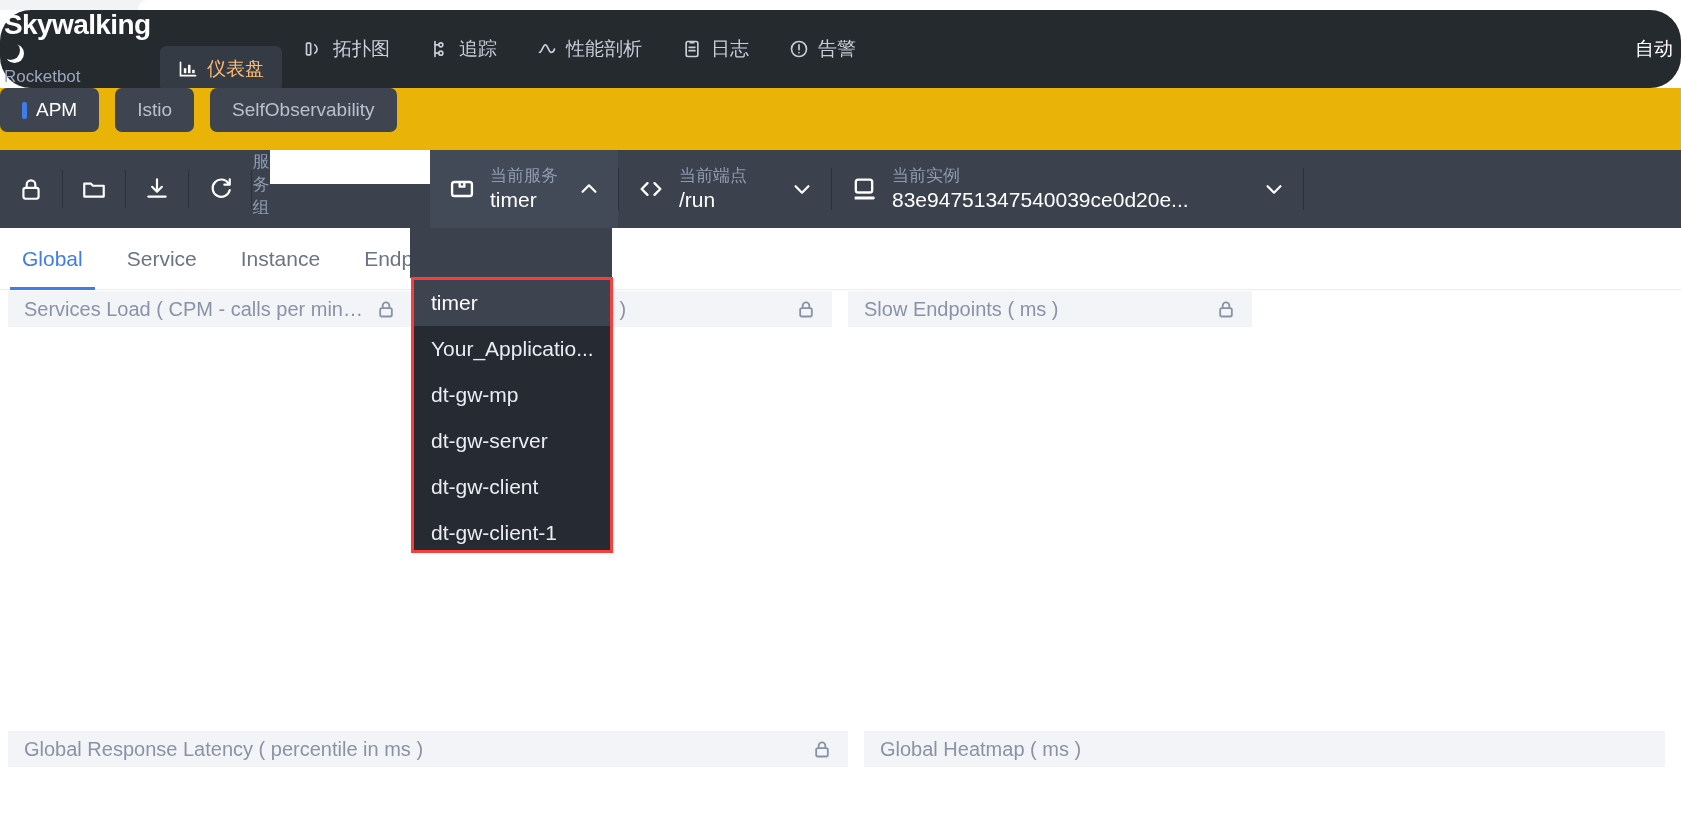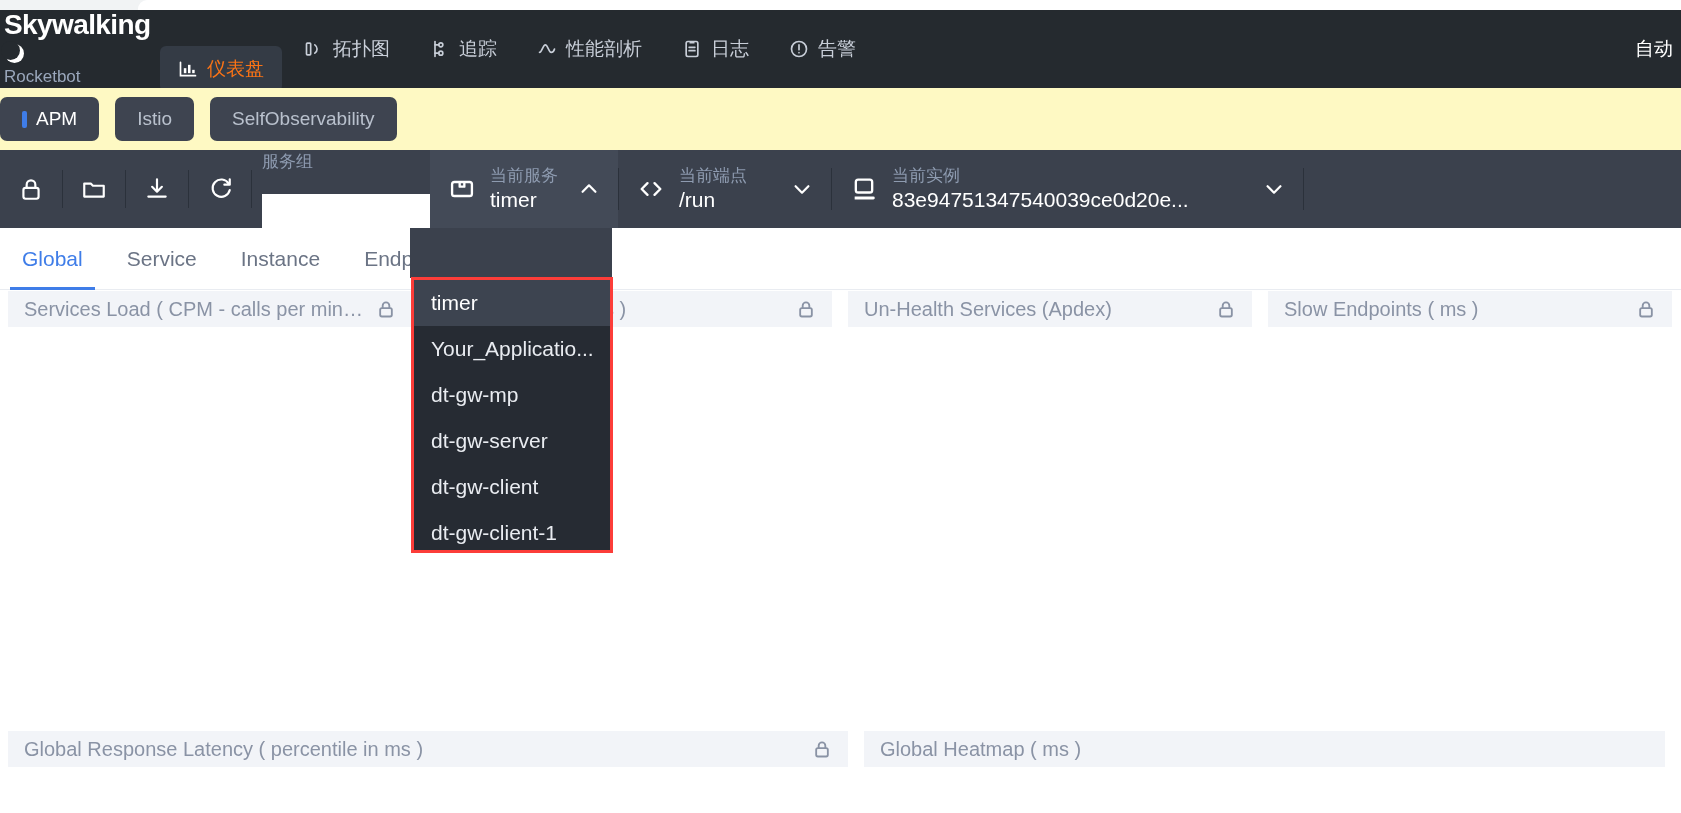--- a/index.html
+++ b/index.html
@@ -17,21 +17,21 @@
   }
   #browser-tab-nub {
     position: absolute; top: 0; left: 138px; width: 1543px; height: 10px;
     background: #ffffff; border-top-left-radius: 9px;
   }
 
   
   #topbar {
     position: absolute; top: 10px; left: 0; width: 1681px; height: 78px;
     background: #252a2f;
-    display: flex; align-items: center;
+    display: flex; align-items: center; border-radius: 31px;
   }
   #logo-block {
     width: 160px; padding-left: 4px; flex: 0 0 auto;
   }
   #logo-main {
     font-size: 28px; font-weight: bold; color: #ffffff; letter-spacing: -0.6px;
     line-height: 1.0; position: relative; display: inline-block;
   }
   #logo-moon {
     display: inline-block; position: relative; width: 20px; height: 22px;
@@ -49,32 +49,32 @@
   }
   #logo-sub {
     font-size: 17px; color: #9aa7bb; line-height: 1.1; margin-top: 1px;
   }
   .nav-item {
     display: flex; align-items: center; gap: 9px;
     padding: 10px 18px; border-radius: 6px; margin-right: 4px;
     color: #c8ced8; font-size: 19px; white-space: nowrap;
     cursor: pointer;
   }
-  .nav-item.active { background: #343b45; color: #f97316; margin-top: 40px; }
+  .nav-item.active { background: #343b45; color: #fdba74; margin-top: 40px; }
   .nav-icon { width: 20px; height: 20px; flex: 0 0 auto; display: block; }
   #nav-right {
     margin-left: auto; padding-right: 16px; color: #ffffff; font-size: 19px;
     white-space: nowrap; overflow: hidden; width: 46px;
   }
 
   
   #moduletabs {
     position: absolute; top: 88px; left: 0; width: 1681px; height: 62px;
-    background: #fef9c3;
-    display: flex; align-items: center; gap: 16px; padding: 0 0px;
+    background: #eab308;
+    display: flex; align-items: flex-start; gap: 16px; padding: 0 0px;
   }
   .mod-tab {
     background: #3e4450; color: #b9c1cd; font-size: 19px;
     padding: 11px 22px; border-radius: 7px; cursor: pointer;
     display: flex; align-items: center; gap: 9px; white-space: nowrap;
   }
   .mod-tab.active { color: #ffffff; }
   .mod-dot {
     width: 5px; height: 17px; border-radius: 2px; background: #3f7de8;
     flex: 0 0 auto;
@@ -87,21 +87,21 @@
     display: flex; align-items: stretch;
   }
   .tb-icon-wrap {
     display: flex; align-items: center; justify-content: center;
     width: 62px; cursor: pointer;
   }
   .tb-sep { width: 1px; background: #2b313b; margin: 20px 0; flex: 0 0 auto; }
   .tb-icon { width: 26px; height: 26px; display: block; }
 
   #svcgroup {
-    display: flex; flex-direction: column; justify-content: space-between;
+    display: flex; flex-direction: row; justify-content: center;
     padding-left: 10px; width: 178px; flex: 0 0 auto;
   }
   #svcgroup-label { color: #8e9bb0; font-size: 17px; margin-bottom: 3px; }
   #svcgroup-input {
     width: 170px; height: 34px; background: #ffffff; border: none; outline: none;
     font-family: "Liberation Sans", sans-serif; font-size: 16px; padding: 0 6px;
   }
 
   .selector {
     display: flex; align-items: center; gap: 14px;
@@ -375,30 +375,20 @@
       <div class="panel-head">
         <span class="panel-title">Slow Services ( ms )</span>
         <svg class="panel-lock" viewBox="0 0 24 24" fill="none" stroke="#8a93a5" stroke-width="2.2">
           <rect x="5" y="11" width="14" height="10" rx="2"></rect>
             <path d="M8 11V8a4 4 0 0 1 8 0v3"></path>
         </svg>
       </div>
       <div class="panel-body"></div>
     </div>
 
-    <div class="panel" style="width:404px;">
-      <div class="panel-head">
-        <span class="panel-title">Un-Health Services (Apdex)</span>
-        <svg class="panel-lock" viewBox="0 0 24 24" fill="none" stroke="#8a93a5" stroke-width="2.2">
-          <rect x="5" y="11" width="14" height="10" rx="2"></rect>
-            <path d="M8 11V8a4 4 0 0 1 8 0v3"></path>
-        </svg>
-      </div>
-      <div class="panel-body"></div>
-    </div>
 
     <div class="panel" style="width:404px;">
       <div class="panel-head">
         <span class="panel-title">Slow Endpoints ( ms )</span>
         <svg class="panel-lock" viewBox="0 0 24 24" fill="none" stroke="#8a93a5" stroke-width="2.2">
           <rect x="5" y="11" width="14" height="10" rx="2"></rect>
             <path d="M8 11V8a4 4 0 0 1 8 0v3"></path>
         </svg>
       </div>
       <div class="panel-body"></div>

